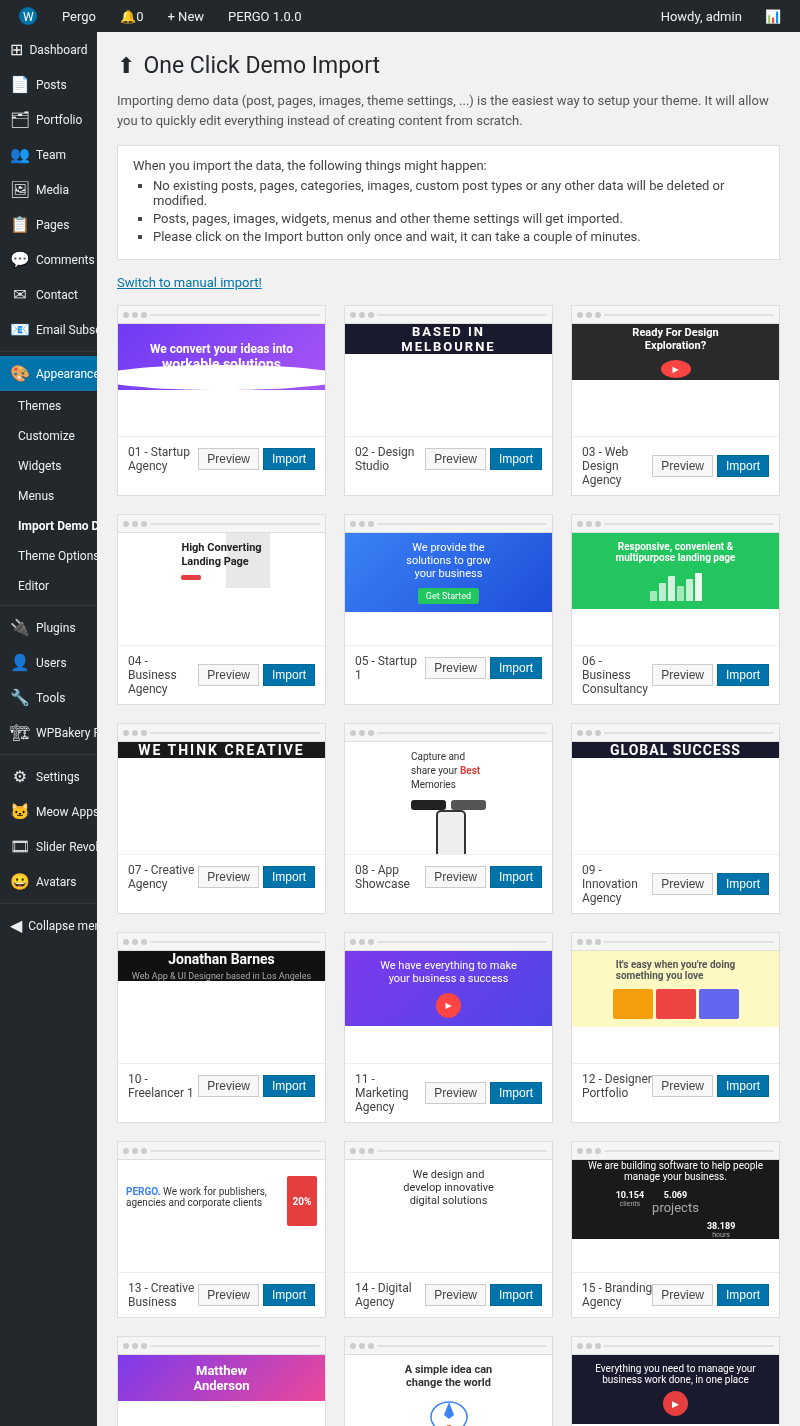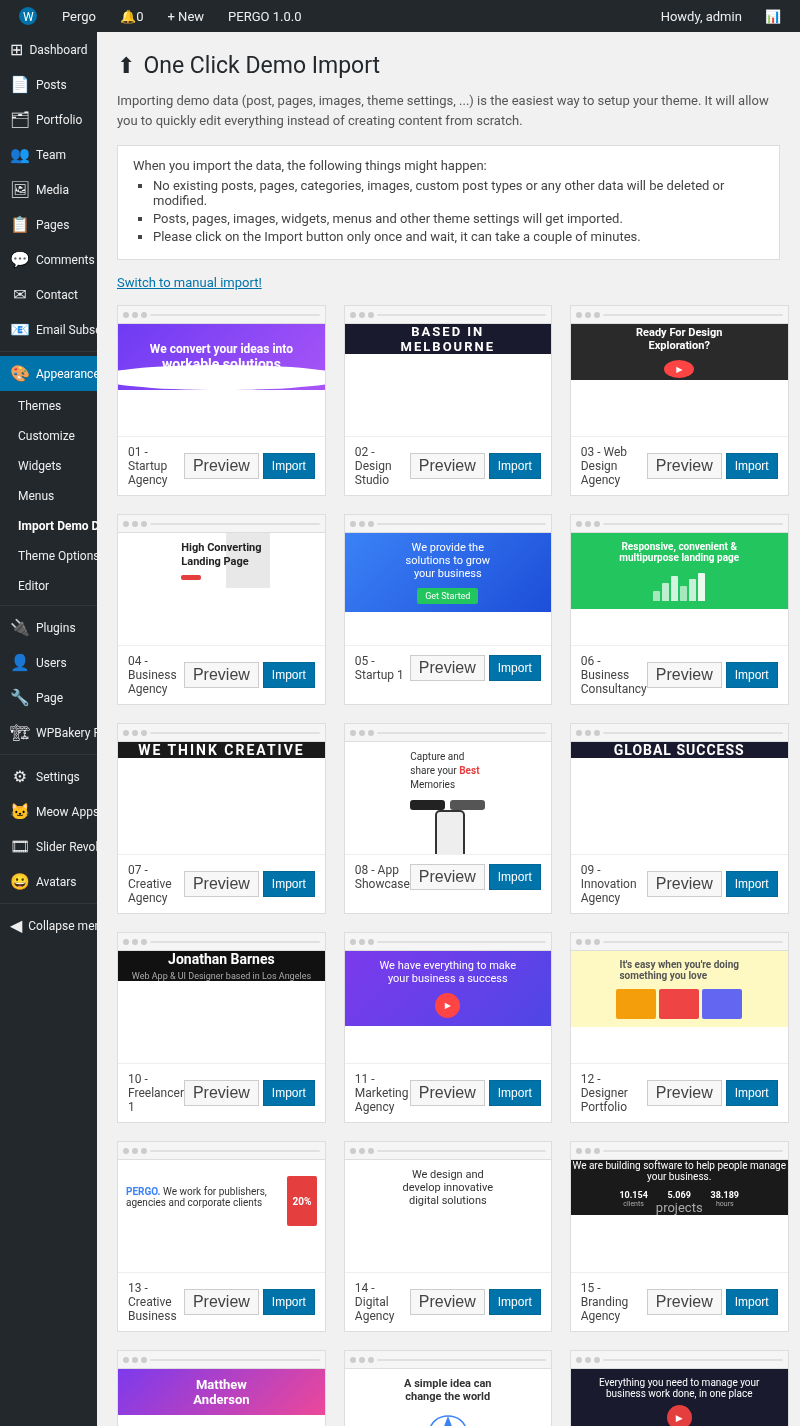--- a/index.html
+++ b/index.html
@@ -105,21 +105,21 @@
       color: #444;
       border-top: 1px solid #eee;
     }
 
     .demo-actions { display: flex; gap: 4px; }
 
     .btn-preview {
       padding: 3px 8px;
       background: #f7f7f7;
       border: 1px solid #ccc;
-      font-size: 16px;
+      font-size: 12px;
       cursor: pointer;
       color: #444;
     }
 
     .btn-import {
       padding: 3px 8px;
       background: #0073aa;
       border: 1px solid #006799;
       font-size: 12px;
       cursor: pointer;
@@ -235,21 +235,21 @@
     <div class="menu-item">
       <span class="menu-icon">🔌</span>
       <span class="menu-label">Plugins</span>
     </div>
     <div class="menu-item">
       <span class="menu-icon">👤</span>
       <span class="menu-label">Users</span>
     </div>
     <div class="menu-item">
       <span class="menu-icon">🔧</span>
-      <span class="menu-label">Page</span>
+      <span class="menu-label">Tools</span>
     </div>
     <div class="menu-item">
       <span class="menu-icon">🏗</span>
       <span class="menu-label">WPBakery Page Builder</span>
     </div>
     <div class="menu-separator"></div>
     <div class="menu-item">
       <span class="menu-icon">⚙</span>
       <span class="menu-label">Settings</span>
     </div>
@@ -638,21 +638,21 @@
             <div style="display:flex;gap:8px;margin-top:8px;">
               <div style="text-align:center;">
                   <div style="color:#fff;font-size:9px;font-weight:bold;">10.154</div>
                   <div style="color:#aaa;font-size:7px;">clients</div>
                 </div>
               <div style="text-align:center;">
                   <div style="color:#fff;font-size:9px;font-weight:bold;">5.069</div>
                   <div style="color:#aaa;font-size:13px;">projects</div>
                 </div>
               <div style="text-align:center;">
-                  <div style="color:#fff;font-size:9px;font-weight:bold;">38.189</div>
+                  <div style="color:#fff;font-size:9px;font-weight:bold;margin-top:31px;">38.189</div>
                   <div style="color:#aaa;font-size:7px;">hours</div>
                 </div>
             </div>
           </div>
         </div>
         <div class="demo-label">
           <span>15 - Branding Agency</span>
           <div class="demo-actions">
             <button class="btn-preview">Preview</button>
             <button class="btn-import">Import</button>

